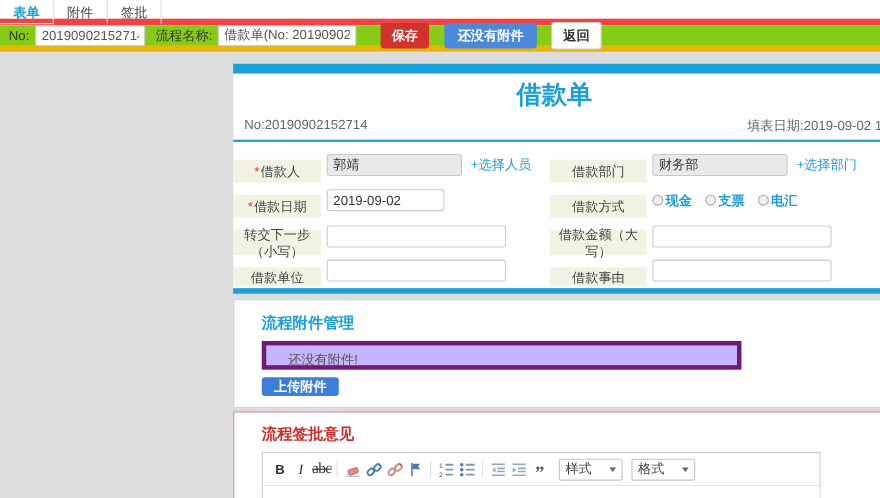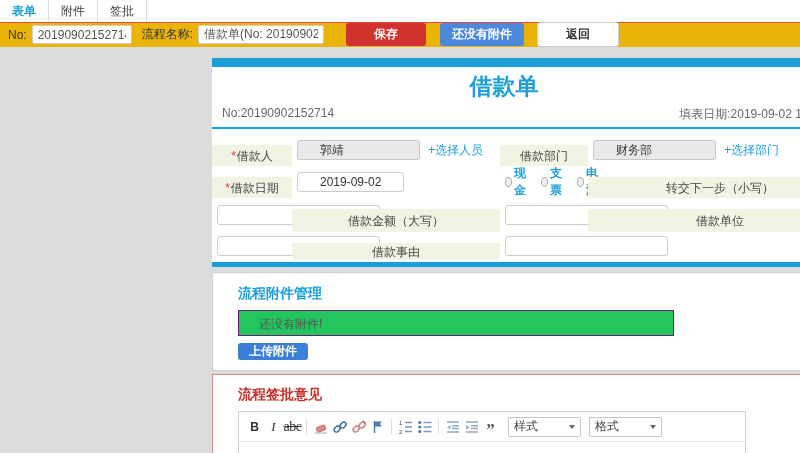--- a/index.html
+++ b/index.html
@@ -3,71 +3,71 @@
 <meta charset="utf-8">
 <style>
   * { margin:0; padding:0; box-sizing:border-box; }
   html,body { width:800px; height:453px; overflow:hidden; }
   body {
     position:relative;
     font-family:"Liberation Sans","DejaVu Sans",sans-serif;
     font-size:12px; color:#333; background:#fff;
   }
   
-  .tabbar { height:23px; display:flex; border-bottom:1px solid #ef4444; background:#fff; }
+  .tabbar { height:23px; display:flex; border-bottom:6px solid #ef4444; background:#fff; }
   .tab { padding:0 12px; line-height:22px; height:22px; color:#444; border-right:1px solid #ddd; cursor:default; }
   .tab.active { color:var(--accent,#1b9fd8); font-weight:bold; border-bottom:1px solid #fff; margin-bottom:-1px; }
-  .cmdbar { height:24px; display:flex; align-items:center; padding:0 8px; border-bottom:1px solid #eab308; background:#eab308; }
+  .cmdbar { height:24px; display:flex; align-items:center; padding:0 8px; border-bottom:6px solid #eab308; background:#84cc16; }
   .cmdbar label { color:#333; margin-right:5px; }
   .cmdbar input { height:19px; border:1px solid #ccc; border-radius:2px; padding:0 5px; font-size:12px; color:#555; font-family:inherit; }
   .inp-no { width:100px; }
   .inp-flow { width:126px; margin-right:2px; }
-  .btn { border:none; border-radius:3px; font-size:12px; font-weight:bold; padding:3px 28px; cursor:pointer; font-family:inherit; }
+  .btn { border:none; border-radius:3px; font-size:12px; font-weight:bold; padding:3px 10px; cursor:pointer; font-family:inherit; }
   .btn-save { background:var(--danger,#d2322d); color:#fff; margin-left:20px; }
   .btn-next { background:var(--primary,#4a89dc); color:#fff; margin-left:14px; padding:3px 12px; }
   .btn-back { background:#fff; color:#333; border:1px solid #ccc; margin-left:13px; font-weight:bold; }
   
   .page { position:absolute; left:0; right:0; top:47px; bottom:0; background:#dcdcdc; }
   .panel { position:absolute; left:212px; width:640px; background:#fff; }
   
   .form-panel { top:11px; background:transparent; }
   .bar-top { height:9px; background:var(--accent,#1b9fd8); }
   .bar-bottom { height:5px; background:var(--accent,#1b9fd8); }
   .form-body { background:#fff; padding-top:5px; }
   .form-title { text-align:center; padding-right:56px; font-size:23px; font-weight:bold; color:var(--accent,#1b9fd8); line-height:28px; }
   .no-date { display:flex; justify-content:space-between; padding:6px 10px 4px 10px; color:#666; border-bottom:2px solid var(--accent,#1b9fd8); white-space:nowrap; }
   .ftable { margin-top:5px; display:grid; grid-template-columns:80px 208px 88px 1fr; grid-template-rows:32px 32px 34px 28px; }
   .lab { background:#f3f3e4; display:flex; align-items:center; justify-content:center; text-align:center; color:#444; padding:0 3px; line-height:16px;margin-top:11px; }
   .req { color:#e03a3a; margin-right:1px; }
   .val { display:flex; align-items:center; padding-left:5px; gap:8px; background:#fff; }
-  .inp { height:20px; border:1px solid #ccc; border-radius:3px; padding:0 22px; font-size:12px; color:#333; background:#fff; font-family:inherit; }
+  .inp { height:20px; border:1px solid #ccc; border-radius:3px; padding:0 5px; font-size:12px; color:#333; background:#fff; font-family:inherit; }
   .inp.ro { background:#e9e9e9; border-color:#c8c8c8; }
   .w1 { width:123px; } .wd { width:107px; } .w3 { width:163px; }
   a.pick { color:var(--accent,#1b9fd8); text-decoration:none; }
   .radio-opt { display:flex; align-items:center; gap:2px; margin-right:4px; cursor:default; }
   .rdo { width:10px; height:10px; border-radius:50%; border:1px solid #aaa; background:#f0f0f0; display:inline-block; }
   .radio-opt span.rl { color:var(--accent,#1b9fd8); font-weight:bold; }
   
   .attach-panel { top:225px; border:1px solid #d0d0d0; padding:12px 0 10px 25px; }
   .sec-h-blue { color:var(--accent,#1b9fd8); font-weight:bold; font-size:14px; line-height:16px; }
-  .alert-empty { width:436px; margin-top:9px; background:#22c55e; border:1px solid #701a75; color:#555; padding:5px 0 5px 20px; height:26px; }
+  .alert-empty { width:436px; margin-top:9px; background:#c4b5fd; border:4px solid #701a75; color:#555; padding:5px 0 5px 20px; height:26px; }
   .btn-upload { display:inline-block; margin-top:7px; background:var(--upload,#3c7fd8); color:#fff; border:none; border-radius:3px; font-size:12px; font-weight:bold; padding:0 11px; font-family:inherit; }
   
   .sign-panel { top:327px; height:160px; border:1px solid var(--panel_red_border,#d48a8a); padding:11px 0 0 25px; }
   .sec-h-red { color:var(--heading_red,#c9302c); font-weight:bold; font-size:14px; line-height:16px; }
   .editor { width:508px; border:1px solid #cfcfcf; margin-top:9px; background:#fff; }
   .ed-toolbar { height:30px; border-bottom:1px solid #e2e2e2; display:flex; align-items:center; padding:0 6px; }
   .tbi { width:19px; height:18px; display:flex; align-items:center; justify-content:center; color:#333; cursor:pointer; }
   .tbi svg { display:block; }
   .sep { width:1px; height:15px; background:#ddd; margin:0 4px; }
   .b-glyph { font-weight:bold; font-size:12px; }
   .i-glyph { font-style:italic; font-family:"Liberation Serif","DejaVu Serif",serif; font-size:13px; }
   .s-glyph { font-size:14px; text-decoration:line-through; letter-spacing:-0.5px;font-family:Liberation Serif, serif; }
   .q-glyph { font-family:"Liberation Serif","DejaVu Serif",serif; font-weight:bold; font-size:17px; color:#555; line-height:10px; padding-top:7px; }
-  .ed-select { border:1px solid #c5c5c5; border-radius:2px; height:20px; width:73px; display:flex; align-items:center; justify-content:space-between; padding:0 5px; color:#444; margin-left:8px; background:#fff; cursor:pointer; }
+  .ed-select { border:1px solid #c5c5c5; border-radius:2px; height:20px; width:58px; display:flex; align-items:center; justify-content:space-between; padding:0 5px; color:#444; margin-left:8px; background:#fff; cursor:pointer; }
   .caret { width:0; height:0; border-left:3.5px solid transparent; border-right:3.5px solid transparent; border-top:4px solid #666; }
   .ed-content { height:80px; background:#fff; }
 </style>
 </head>
 <body>
 
 <div class="tabbar">
   <div class="tab active">表单</div>
   <div class="tab">附件</div>
   <div class="tab">签批</div>
@@ -109,20 +109,23 @@
           <input class="inp ro w1" value="财务部" style="">
           <a class="pick" href="#">+选择部门</a>
         </div>
 
         <div class="lab">
             <span><span class="req">*</span><span>借款日期</span></span>
           </div>
         <div class="val">
           <input class="inp wd" value="2019-09-02" style="">
         </div>
+        <div class="lab">
+            <span>借款方式</span>
+          </div>
         <div class="val">
           <span class="radio-opt">
               <span class="rdo"></span>
               <span class="rl">现金</span>
             </span>
           <span class="radio-opt">
               <span class="rdo"></span>
               <span class="rl">支票</span>
             </span>
           <span class="radio-opt">

